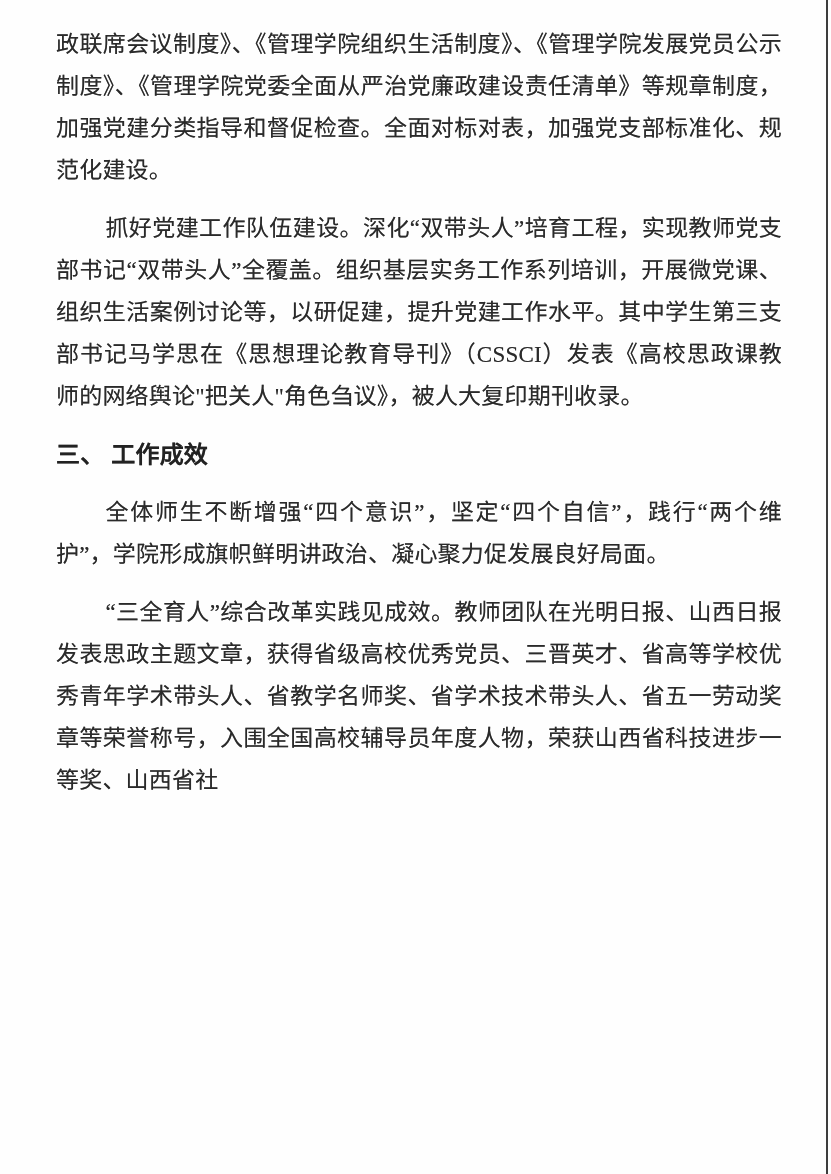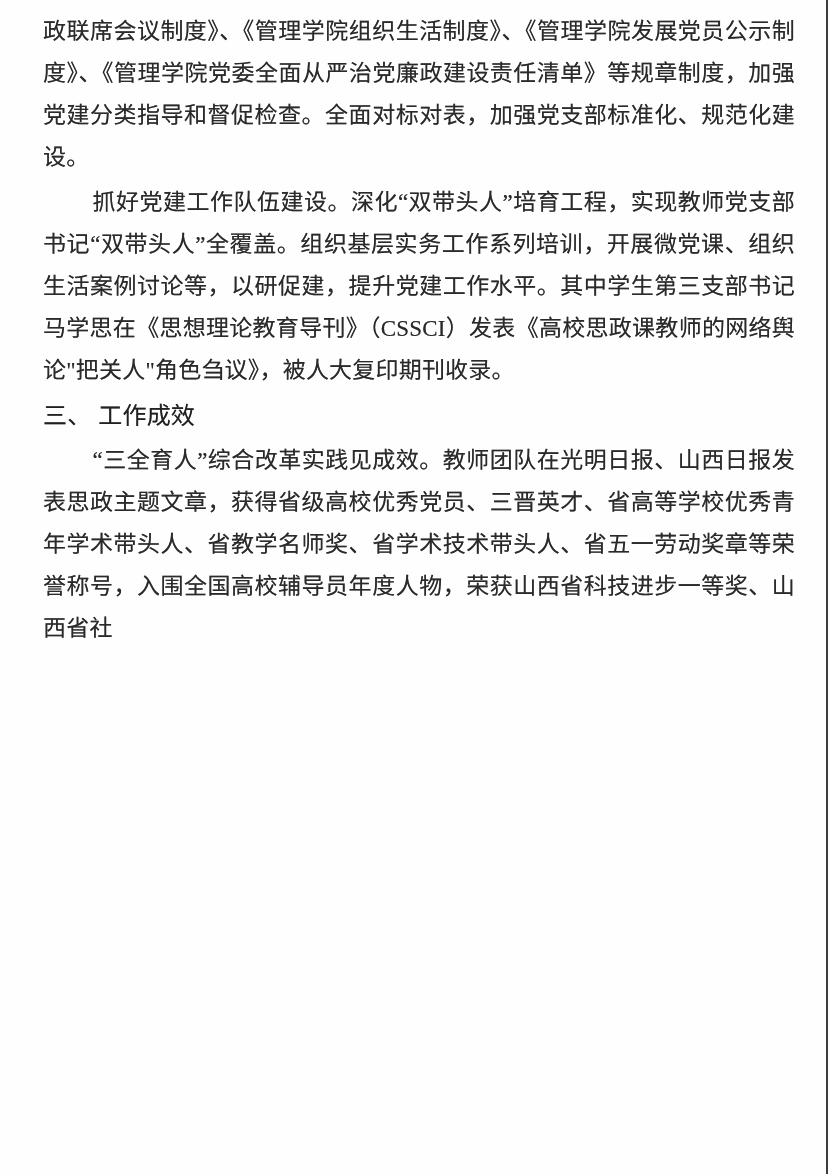--- a/index.html
+++ b/index.html
@@ -26,29 +26,29 @@
     width: 758px;
     font-size: 23px;
     line-height: 42px;
     color: #2a2a2a;
     text-align: justify;
     letter-spacing: 0.2px;
     
     text-shadow: 0 0 0.6px rgba(40,40,40,0.55);
   }
   .doc p, .doc h3 {
-    margin: 3px;
+    margin: 16px;
     padding: 0;
   }
   .para.indent {
     text-indent: 2.15em;
   }
   .heading {
     font-family: "Liberation Sans", "DejaVu Sans", sans-serif;
-    font-weight: 400;
+    font-weight: 700;
     font-size: 24px;
     line-height: 42px;
     color: #222;
     text-align: left;
   }
   .edge-line {
     position: absolute;
     top: 0;
     right: 3px;
     width: 2px;
@@ -57,16 +57,17 @@
   }
 </style>
 </head>
 <body>
 
 <div class="page">
   <div class="doc">
     <p class="para">政联席会议制度》、《管理学院组织生活制度》、《管理学院发展党员公示制度》、《管理学院党委全面从严治党廉政建设责任清单》等规章制度，加强党建分类指导和督促检查。全面对标对表，加强党支部标准化、规范化建设。</p>
     <p class="para indent">抓好党建工作队伍建设。深化“双带头人”培育工程，实现教师党支部书记“双带头人”全覆盖。组织基层实务工作系列培训，开展微党课、组织生活案例讨论等，以研促建，提升党建工作水平。其中学生第三支部书记马学思在《思想理论教育导刊》（CSSCI）发表《高校思政课教师的网络舆论"把关人"角色刍议》，被人大复印期刊收录。</p>
     <h3 class="heading">三、 工作成效</h3>
+    <p class="para indent">全体师生不断增强“四个意识”，坚定“四个自信”，践行“两个维护”，学院形成旗帜鲜明讲政治、凝心聚力促发展良好局面。</p>
     <p class="para indent">“三全育人”综合改革实践见成效。教师团队在光明日报、山西日报发表思政主题文章，获得省级高校优秀党员、三晋英才、省高等学校优秀青年学术带头人、省教学名师奖、省学术技术带头人、省五一劳动奖章等荣誉称号，入围全国高校辅导员年度人物，荣获山西省科技进步一等奖、山西省社</p>
   </div>
   <div class="edge-line"></div>
 </div>
 
 </body></html>

